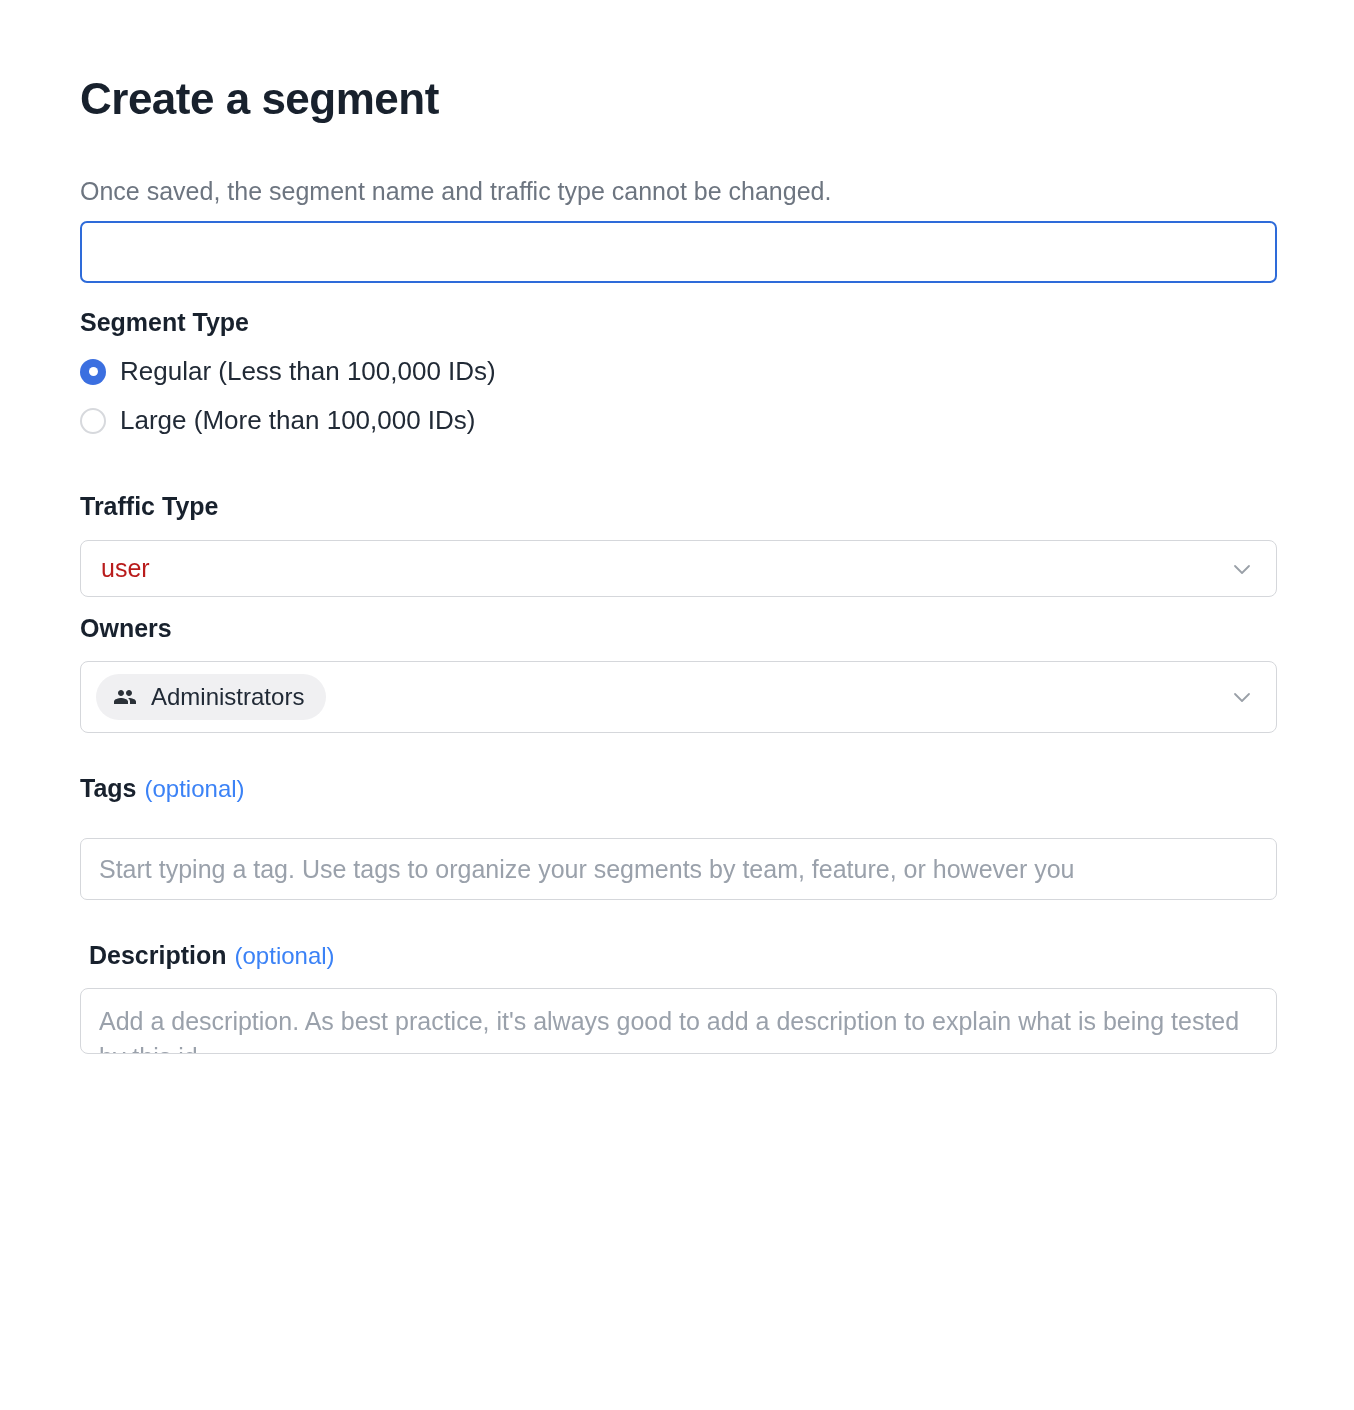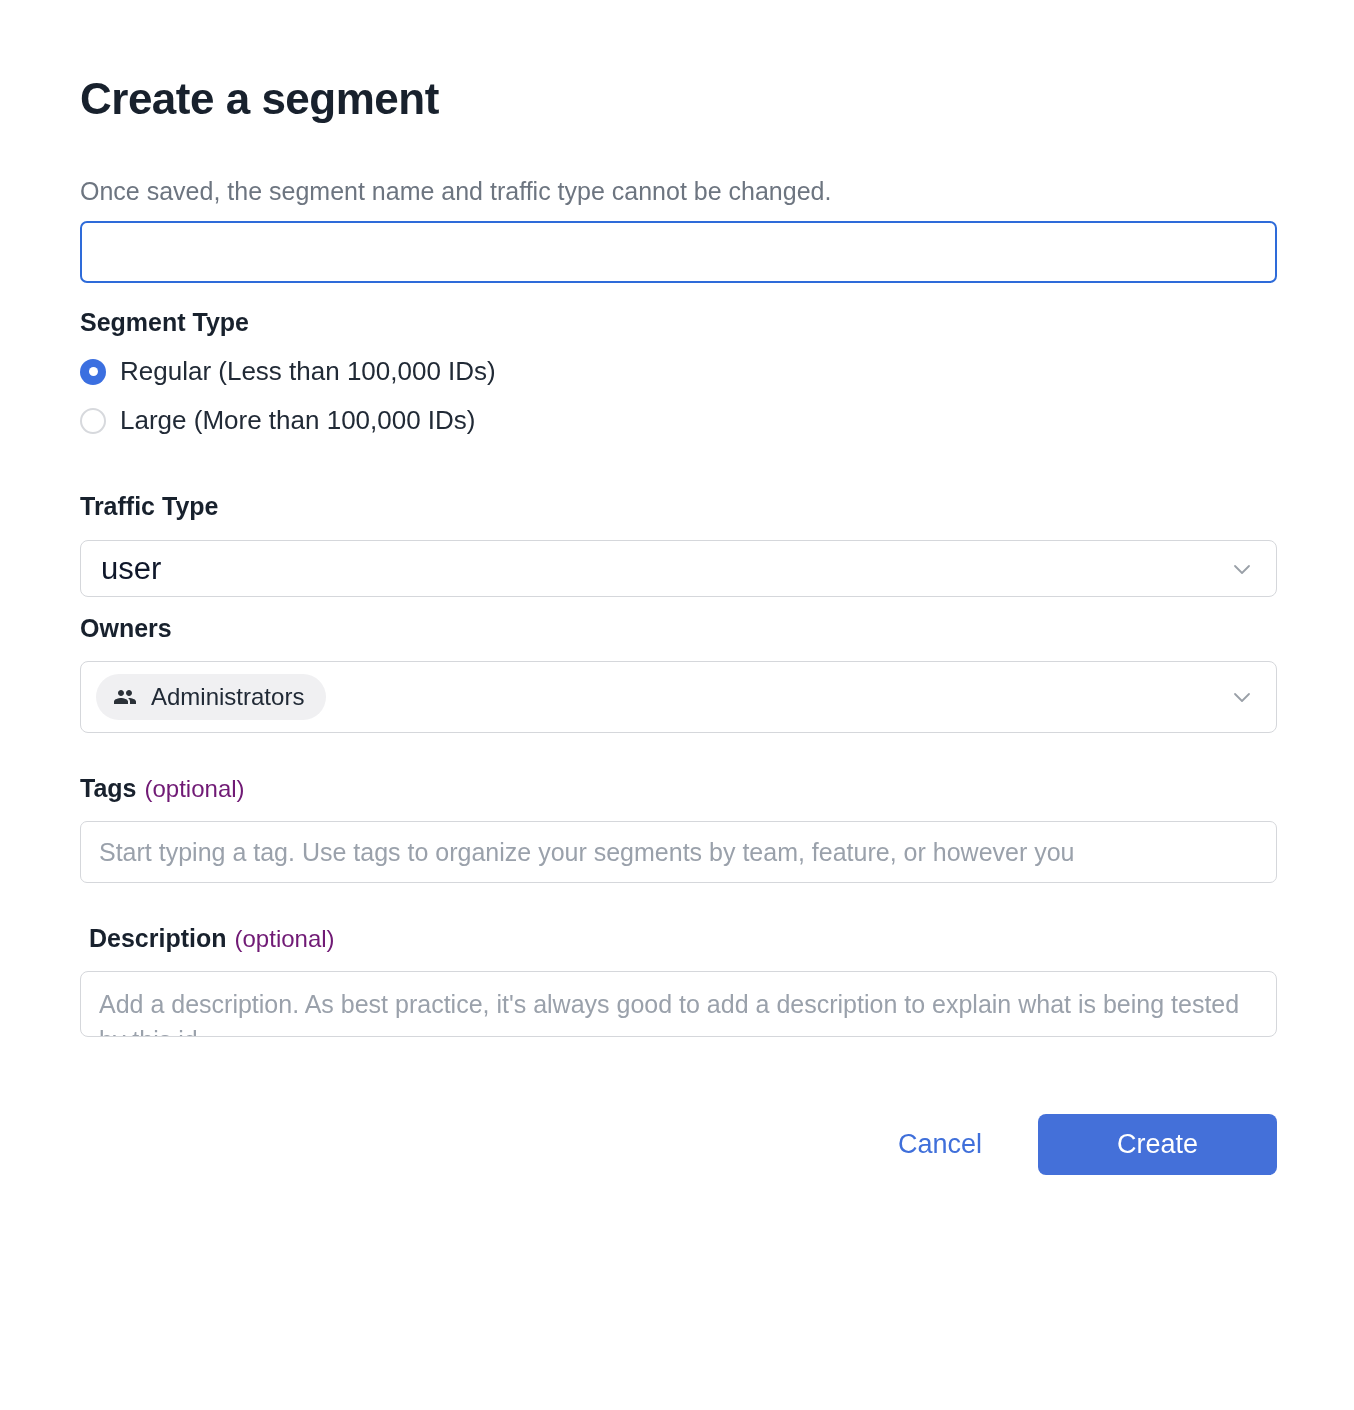--- a/index.html
+++ b/index.html
@@ -31,21 +31,21 @@
   }
   .field-label {
     font-size: 25px;
     line-height: 31px;
     font-weight: 700;
     color: #18212d;
   }
   .optional {
     font-weight: 400;
     font-size: 24px;
-    color: #701a75;
+    color: #3b82f6;
     margin-left: 8px;
     text-align: right;
   }
   .name-label { margin-top: 90px; }
   .text-input {
     display: block;
     width: 100%;
     height: 62px;
     margin-top: 15px;
     border: 1px solid #d5d7db;
@@ -106,22 +106,22 @@
     border: 1px solid #d5d7db;
     border-radius: 8px;
     display: flex;
     align-items: center;
     justify-content: space-between;
     padding: 0 20px;
     cursor: pointer;
     background: #ffffff;
   }
   .select-value {
-    font-size: 31px;
-    color: #0f172a;
+    font-size: 25px;
+    color: #b91c1c;
   }
   .owners-box {
     margin-top: 17px;
     min-height: 70px;
     border: 1px solid #d5d7db;
     border-radius: 8px;
     display: flex;
     align-items: center;
     justify-content: space-between;
     padding: 12px 20px 12px 15px;
@@ -133,21 +133,21 @@
     align-items: center;
     gap: 14px;
     background: #f0f0f2;
     border-radius: 24px;
     padding: 9px 22px 9px 17px;
     font-size: 24px;
     color: #212a36;
   }
   .chip svg { display: block; }
   .chevron { display: block; }
-  .tags-input { margin-top: 17px; }
+  .tags-input { margin-top: 34px; }
   .textarea {
     display: block;
     width: 100%;
     height: 66px;
     margin-top: 17px;
     border: 1px solid #d5d7db;
     border-radius: 8px;
     padding: 14px 18px;
     font-family: "Liberation Sans", sans-serif;
     font-size: 25px;
@@ -232,18 +232,14 @@
   <div class="field-label tags-label">
     <span>Tags</span><span class="optional">(optional)</span>
   </div>
   <input class="text-input tags-input" type="text" placeholder="Start typing a tag. Use tags to organize your segments by team, feature, or however you" style="">
 
   <div class="field-label desc-label">
     <span>Description</span><span class="optional">(optional)</span>
   </div>
   <textarea class="textarea" placeholder="Add a description. As best practice, it's always good to add a description to explain what is being tested by this id." style=""></textarea>
 
-  <div class="actions">
-    <button class="cancel-btn">Cancel</button>
-    <button class="create-btn">Create</button>
-  </div>
 
 </div>
 
 </body></html>

